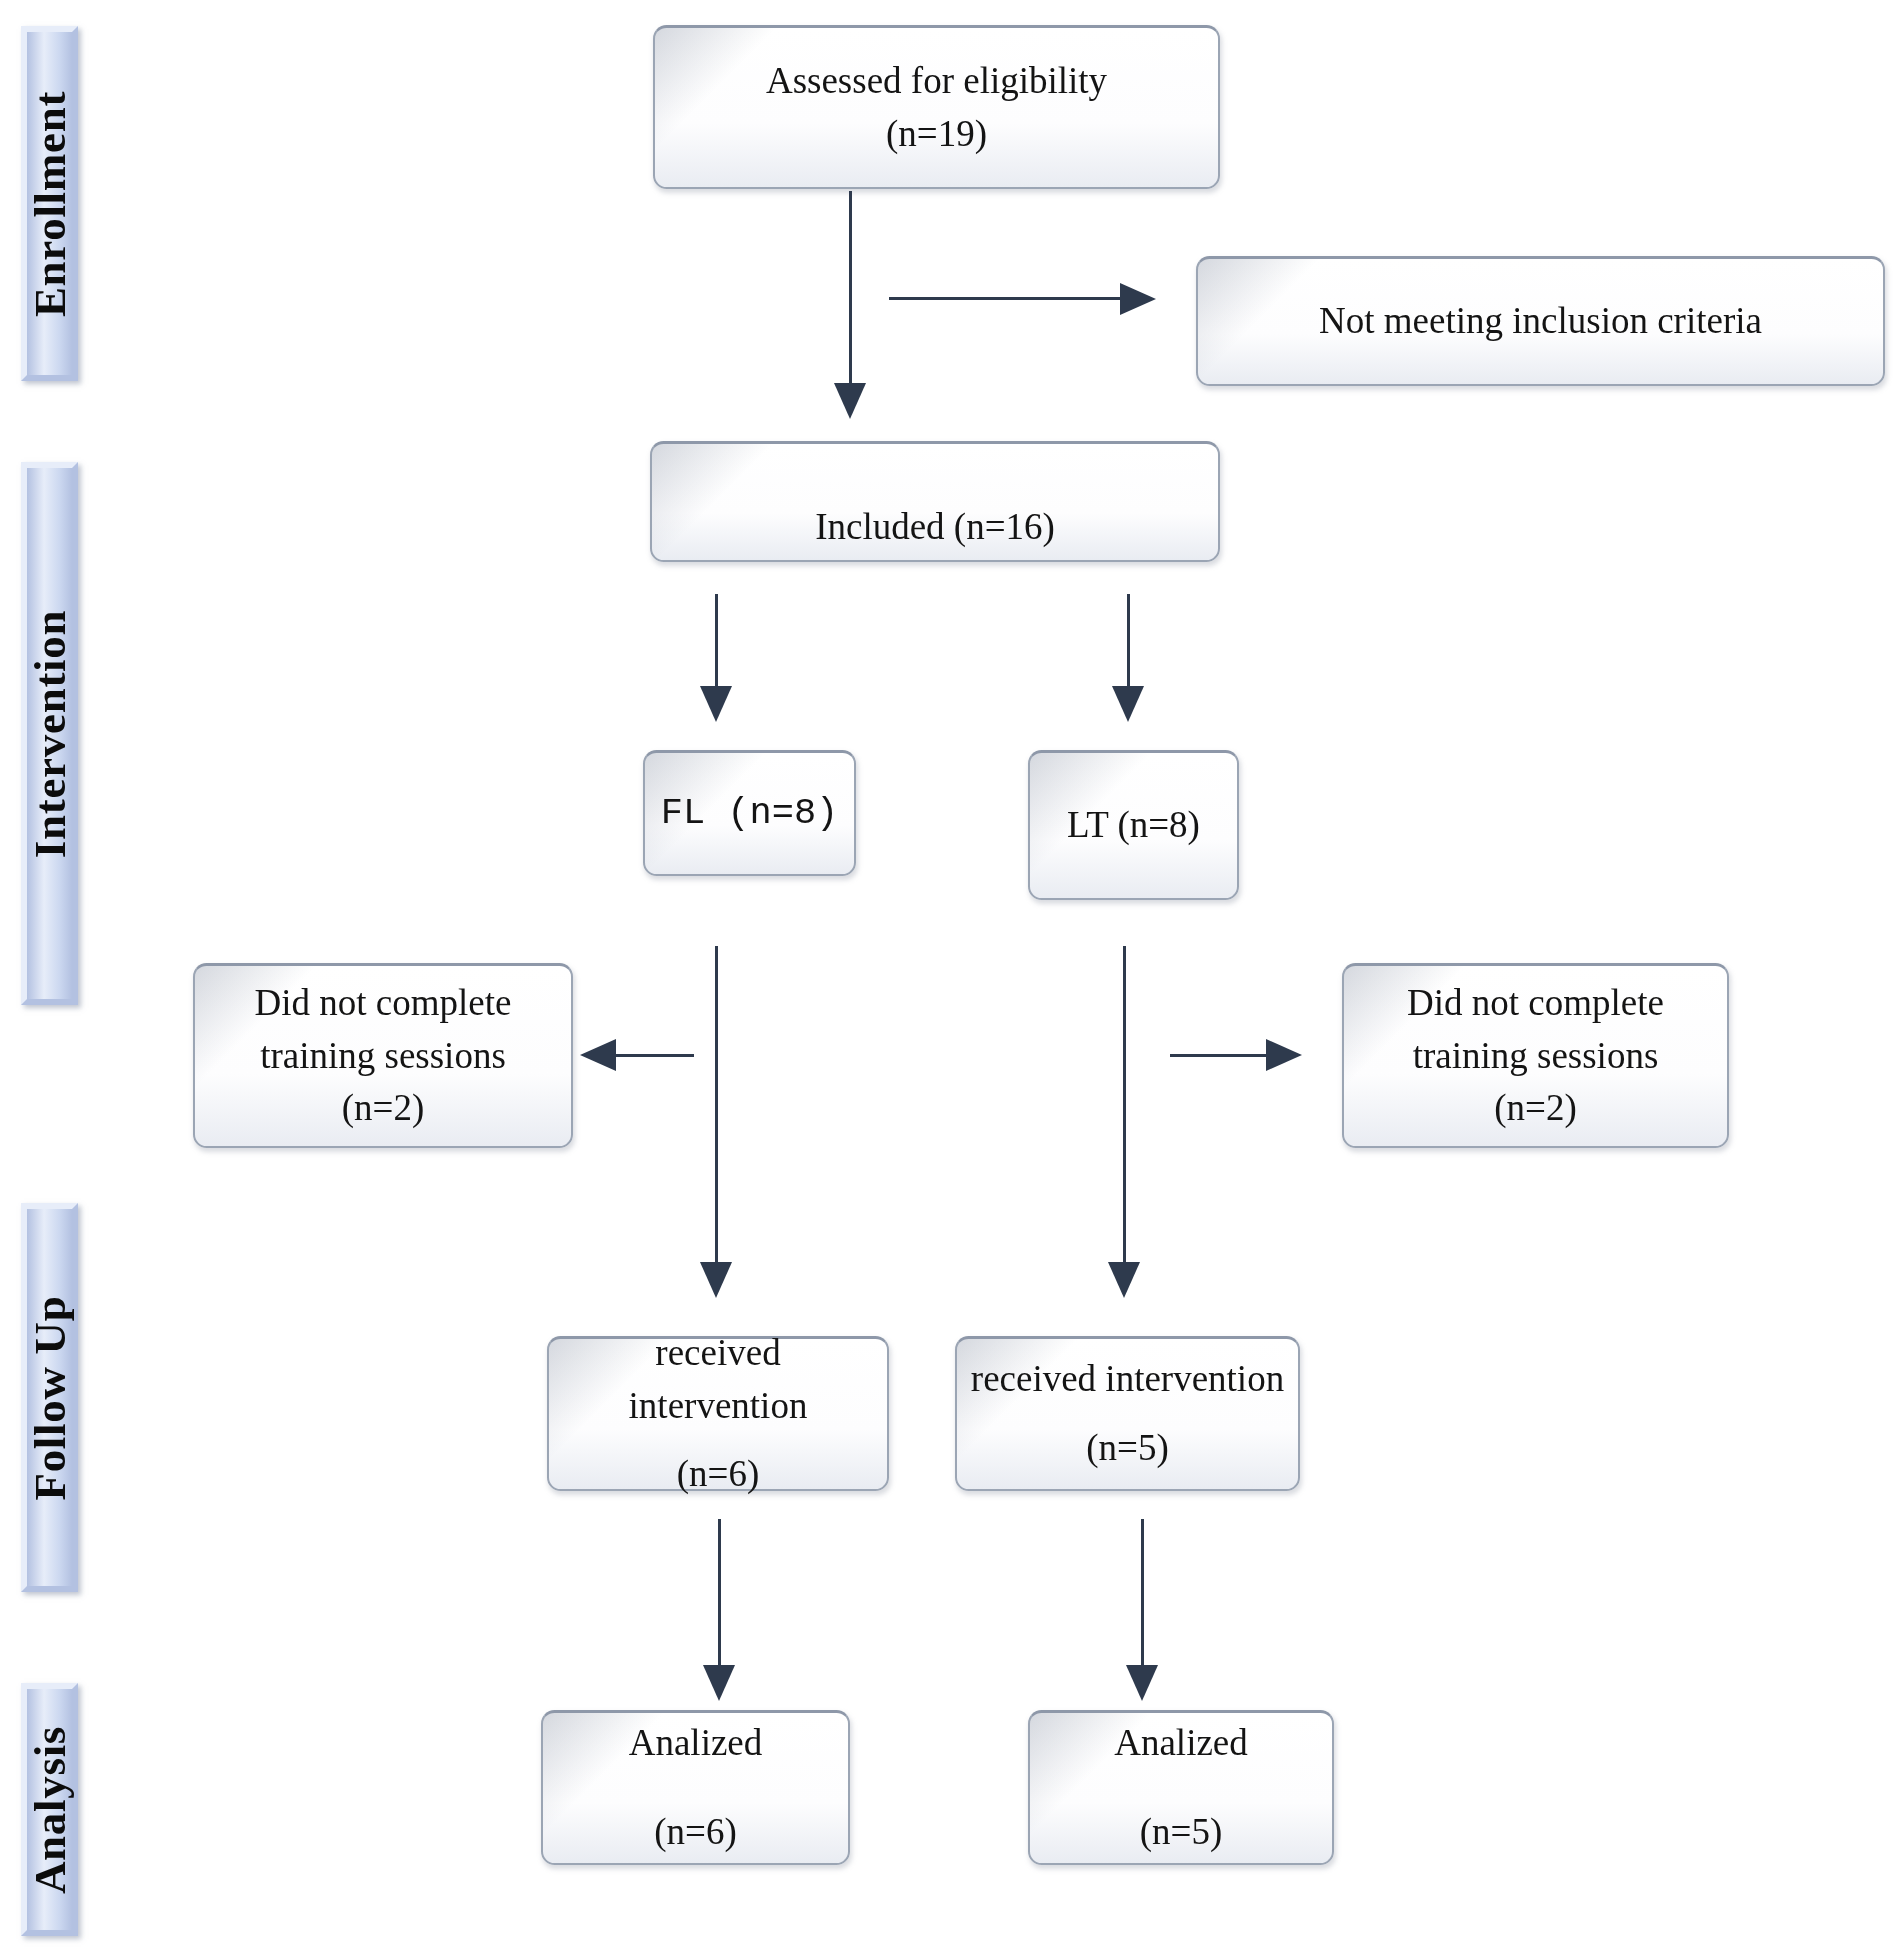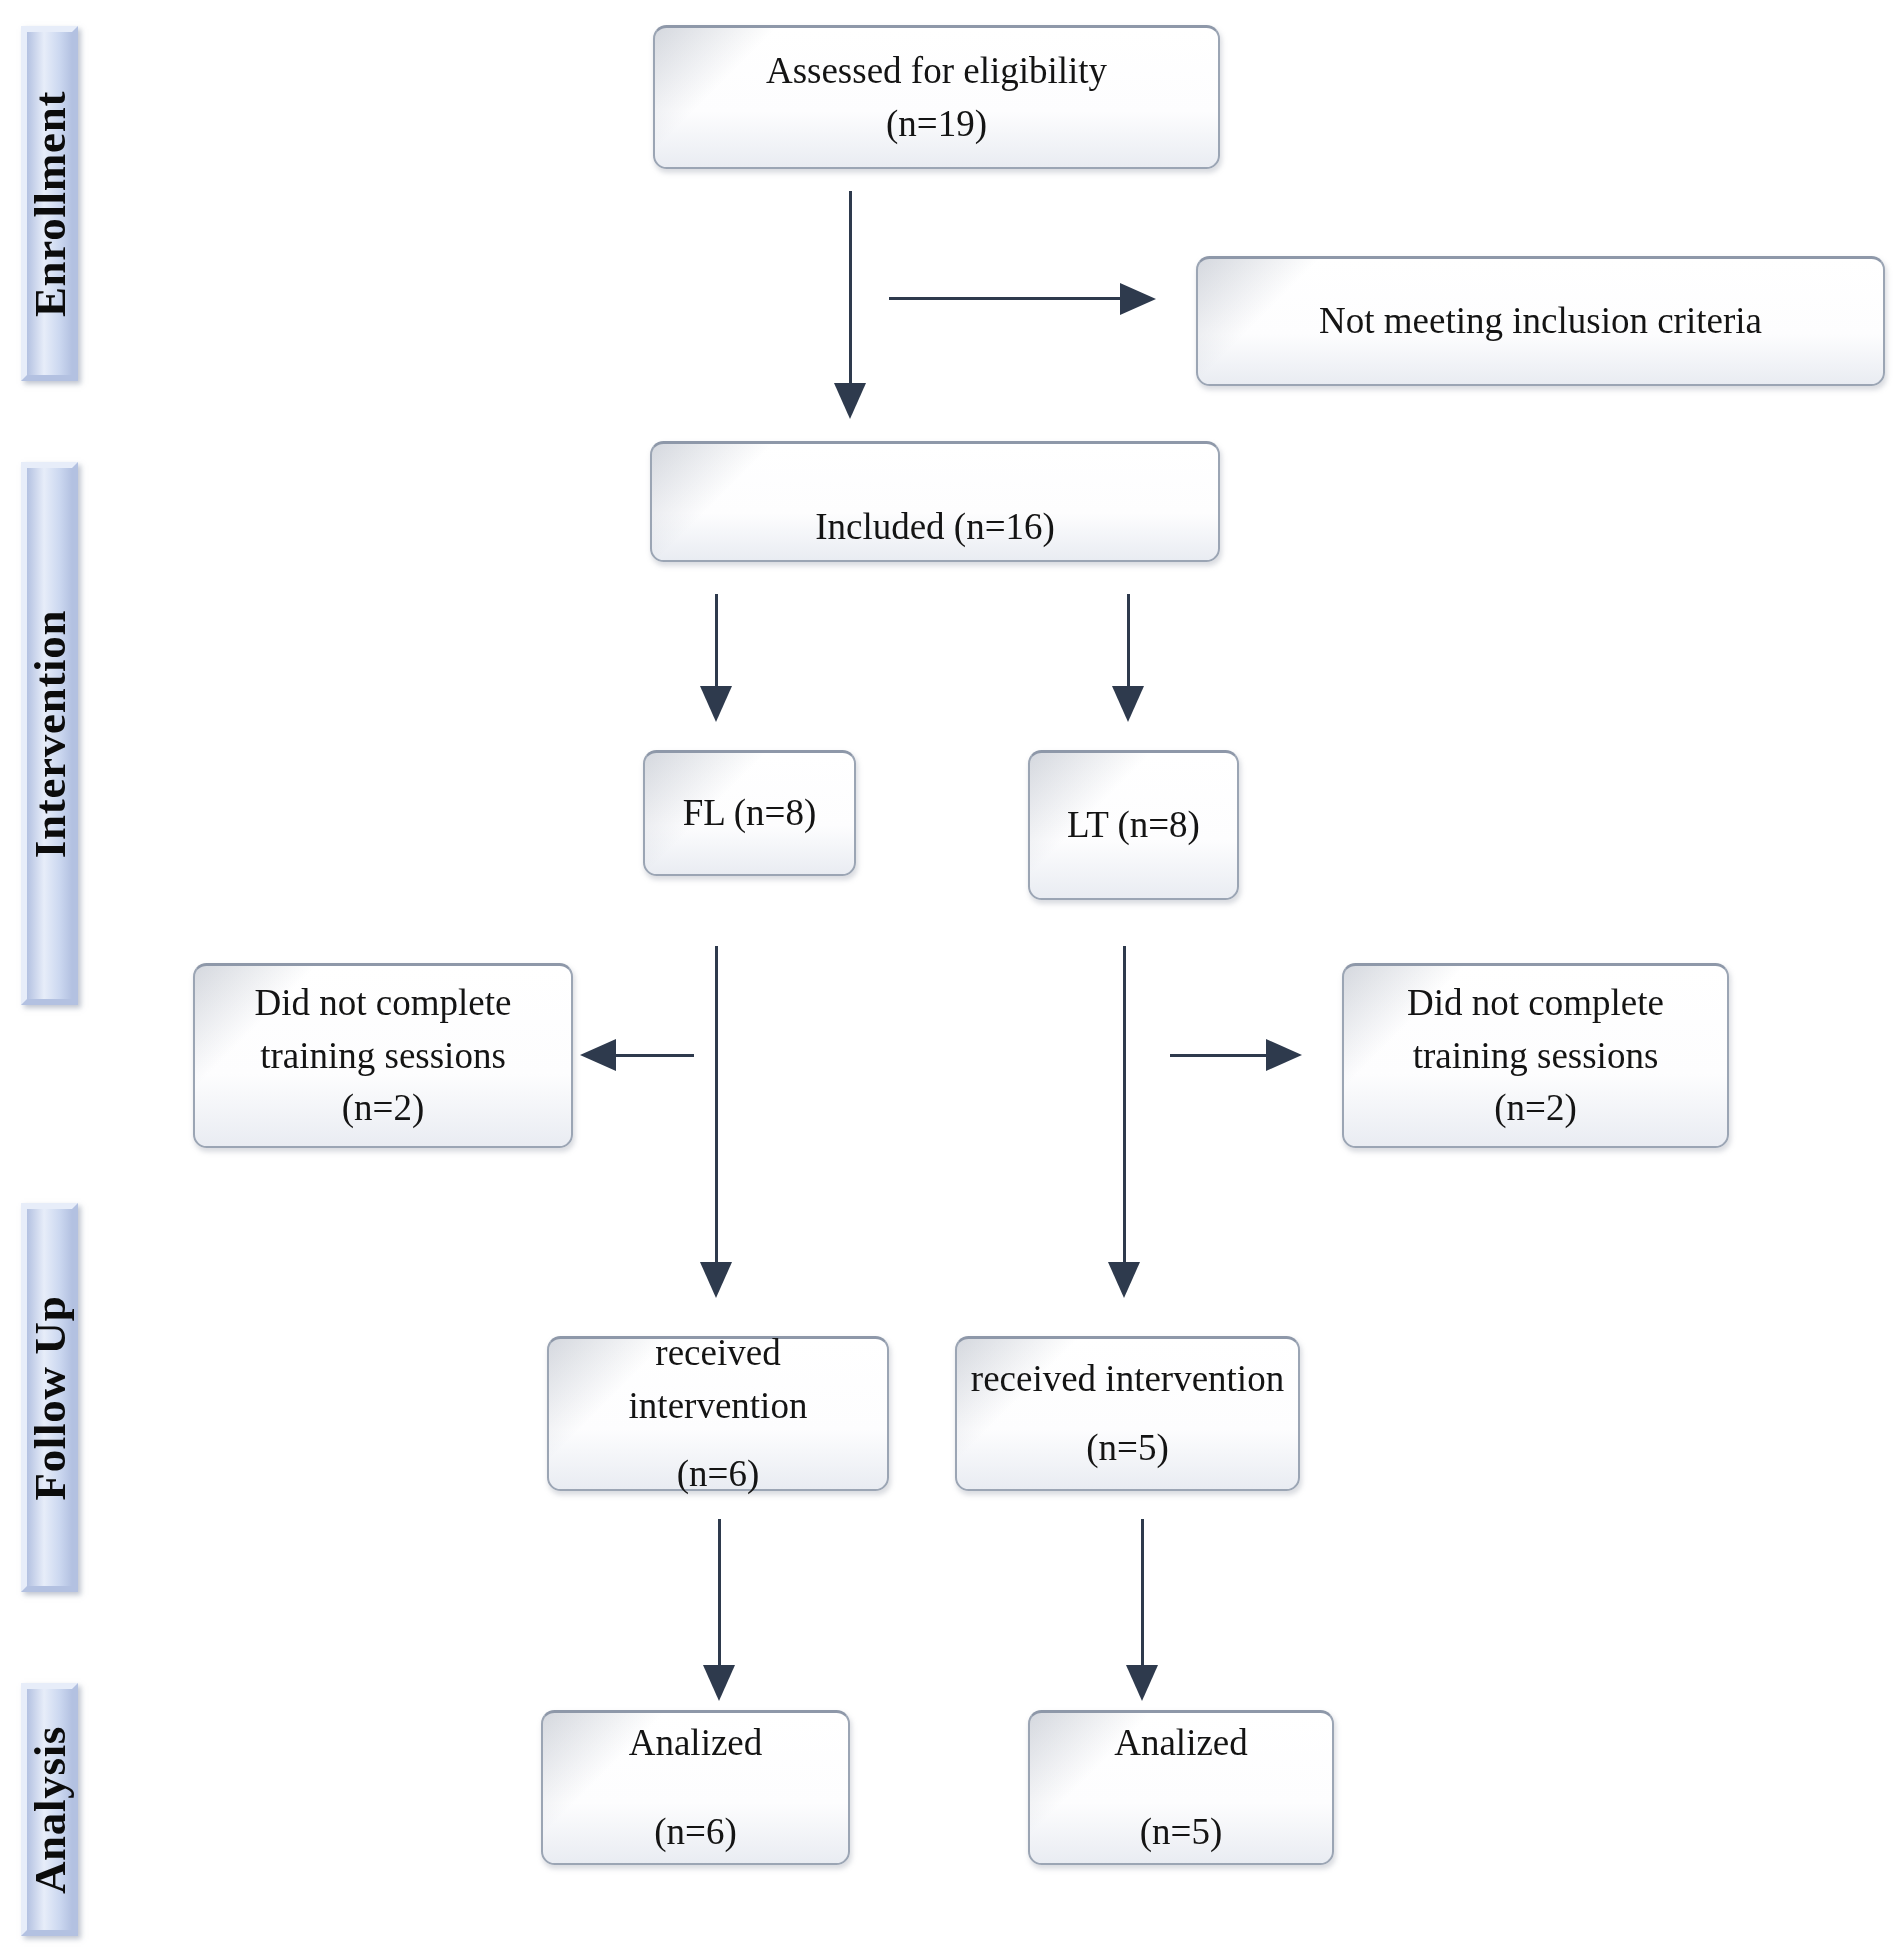--- a/index.html
+++ b/index.html
@@ -79,34 +79,34 @@
   <div class="bar" style="top:462px;height:543px;">
     <span class="bar-label">Intervention</span>
   </div>
   <div class="bar" style="top:1203px;height:389px;">
     <span class="bar-label">Follow Up</span>
   </div>
   <div class="bar" style="top:1683px;height:253px;">
     <span class="bar-label">Analysis</span>
   </div>
 
-  <div class="box" style="left:653px;top:25px;width:567px;height:144px;">
+  <div class="box" style="left:653px;top:25px;width:567px;height:164px;">
     <div class="title">Assessed for eligibility</div>
     <div class="n">(n=19)</div>
   </div>
 
   <div class="box" style="left:1196px;top:256px;width:689px;height:130px;">
     <div class="title">Not meeting inclusion criteria</div>
   </div>
 
   <div class="box" style="left:650px;top:441px;width:570px;height:121px;justify-content:flex-end;">
     <div class="title">Included (n=16)</div>
   </div>
 
-  <div class="box" style="left:643px;top:750px;width:213px;height:126px;">
+  <div class="box" style="left:643px;top:750px;width:213px;height:126px;font-family:Liberation Mono, monospace;">
     <div class="title">FL (n=8)</div>
   </div>
 
   <div class="box" style="left:1028px;top:750px;width:211px;height:150px;">
     <div class="title">LT (n=8)</div>
   </div>
 
   <div class="box" style="left:193px;top:963px;width:380px;height:185px;">
     <div class="title">Did not complete training sessions</div>
     <div class="n">(n=2)</div>

